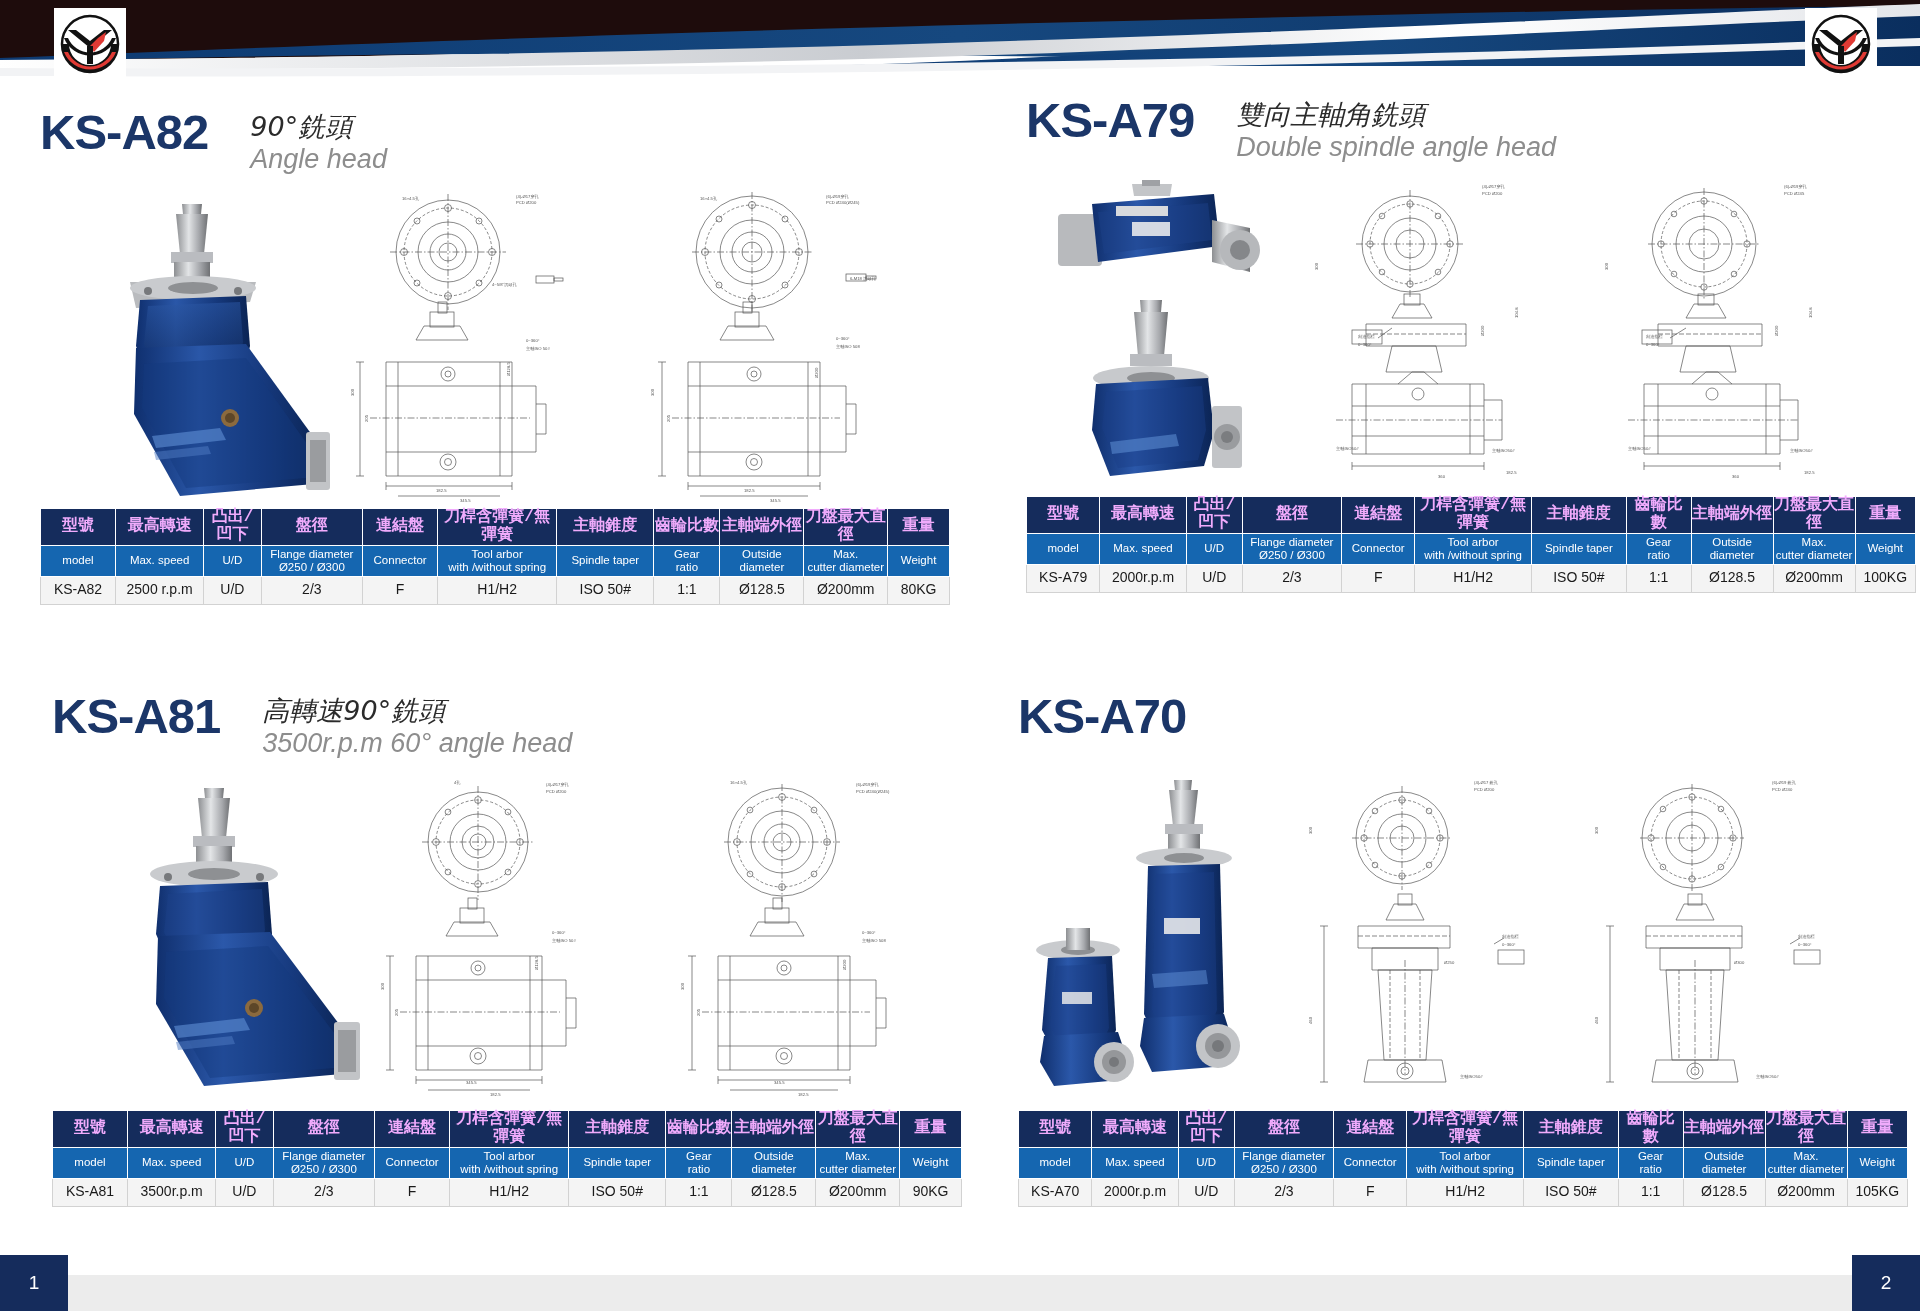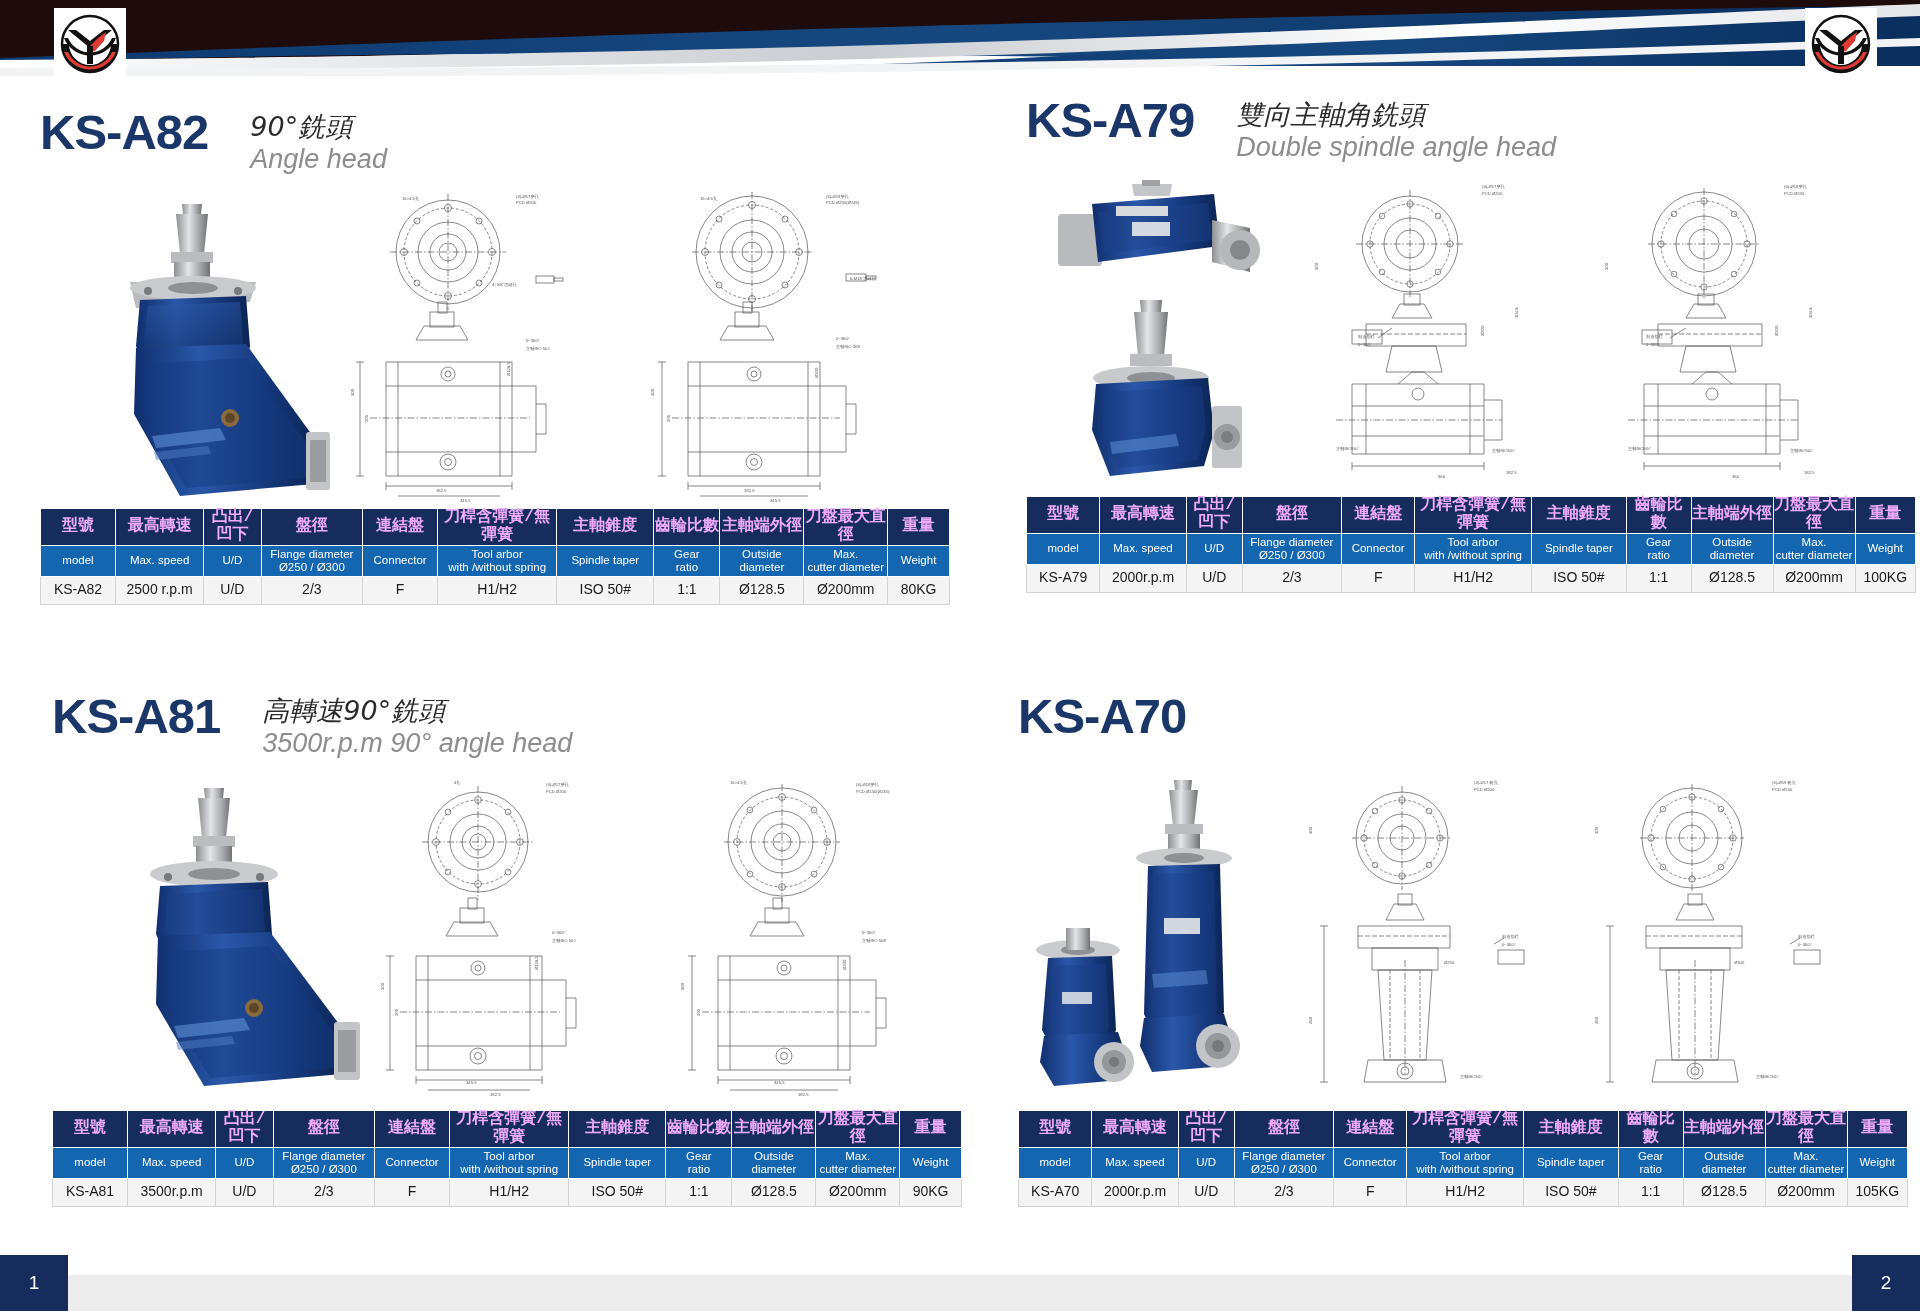--- a/index.html
+++ b/index.html
@@ -567,21 +567,21 @@
     </tr>
   </tbody>
     </table>
 </div>
 
 <div class="product p3">
   <div class="head-row">
     <div class="model-code">KS-A81</div>
     <div class="title-wrap">
       <div class="title-cn">高轉速90°銑頭</div>
-      <div class="title-en">3500r.p.m 90° angle head</div>
+      <div class="title-en">3500r.p.m 60° angle head</div>
     </div>
   </div>
 
   <div class="illus tall">
     <div class="photo" style="left:60px;top:12px;">
       <svg width="250" height="310" viewBox="0 0 250 310">
         <defs>
           <linearGradient id="blue3" x1="0" y1="0" x2="1" y2="0">
             <stop offset="0" stop-color="#102f6d"></stop>
               <stop offset="0.35" stop-color="#2b58aa"></stop>

